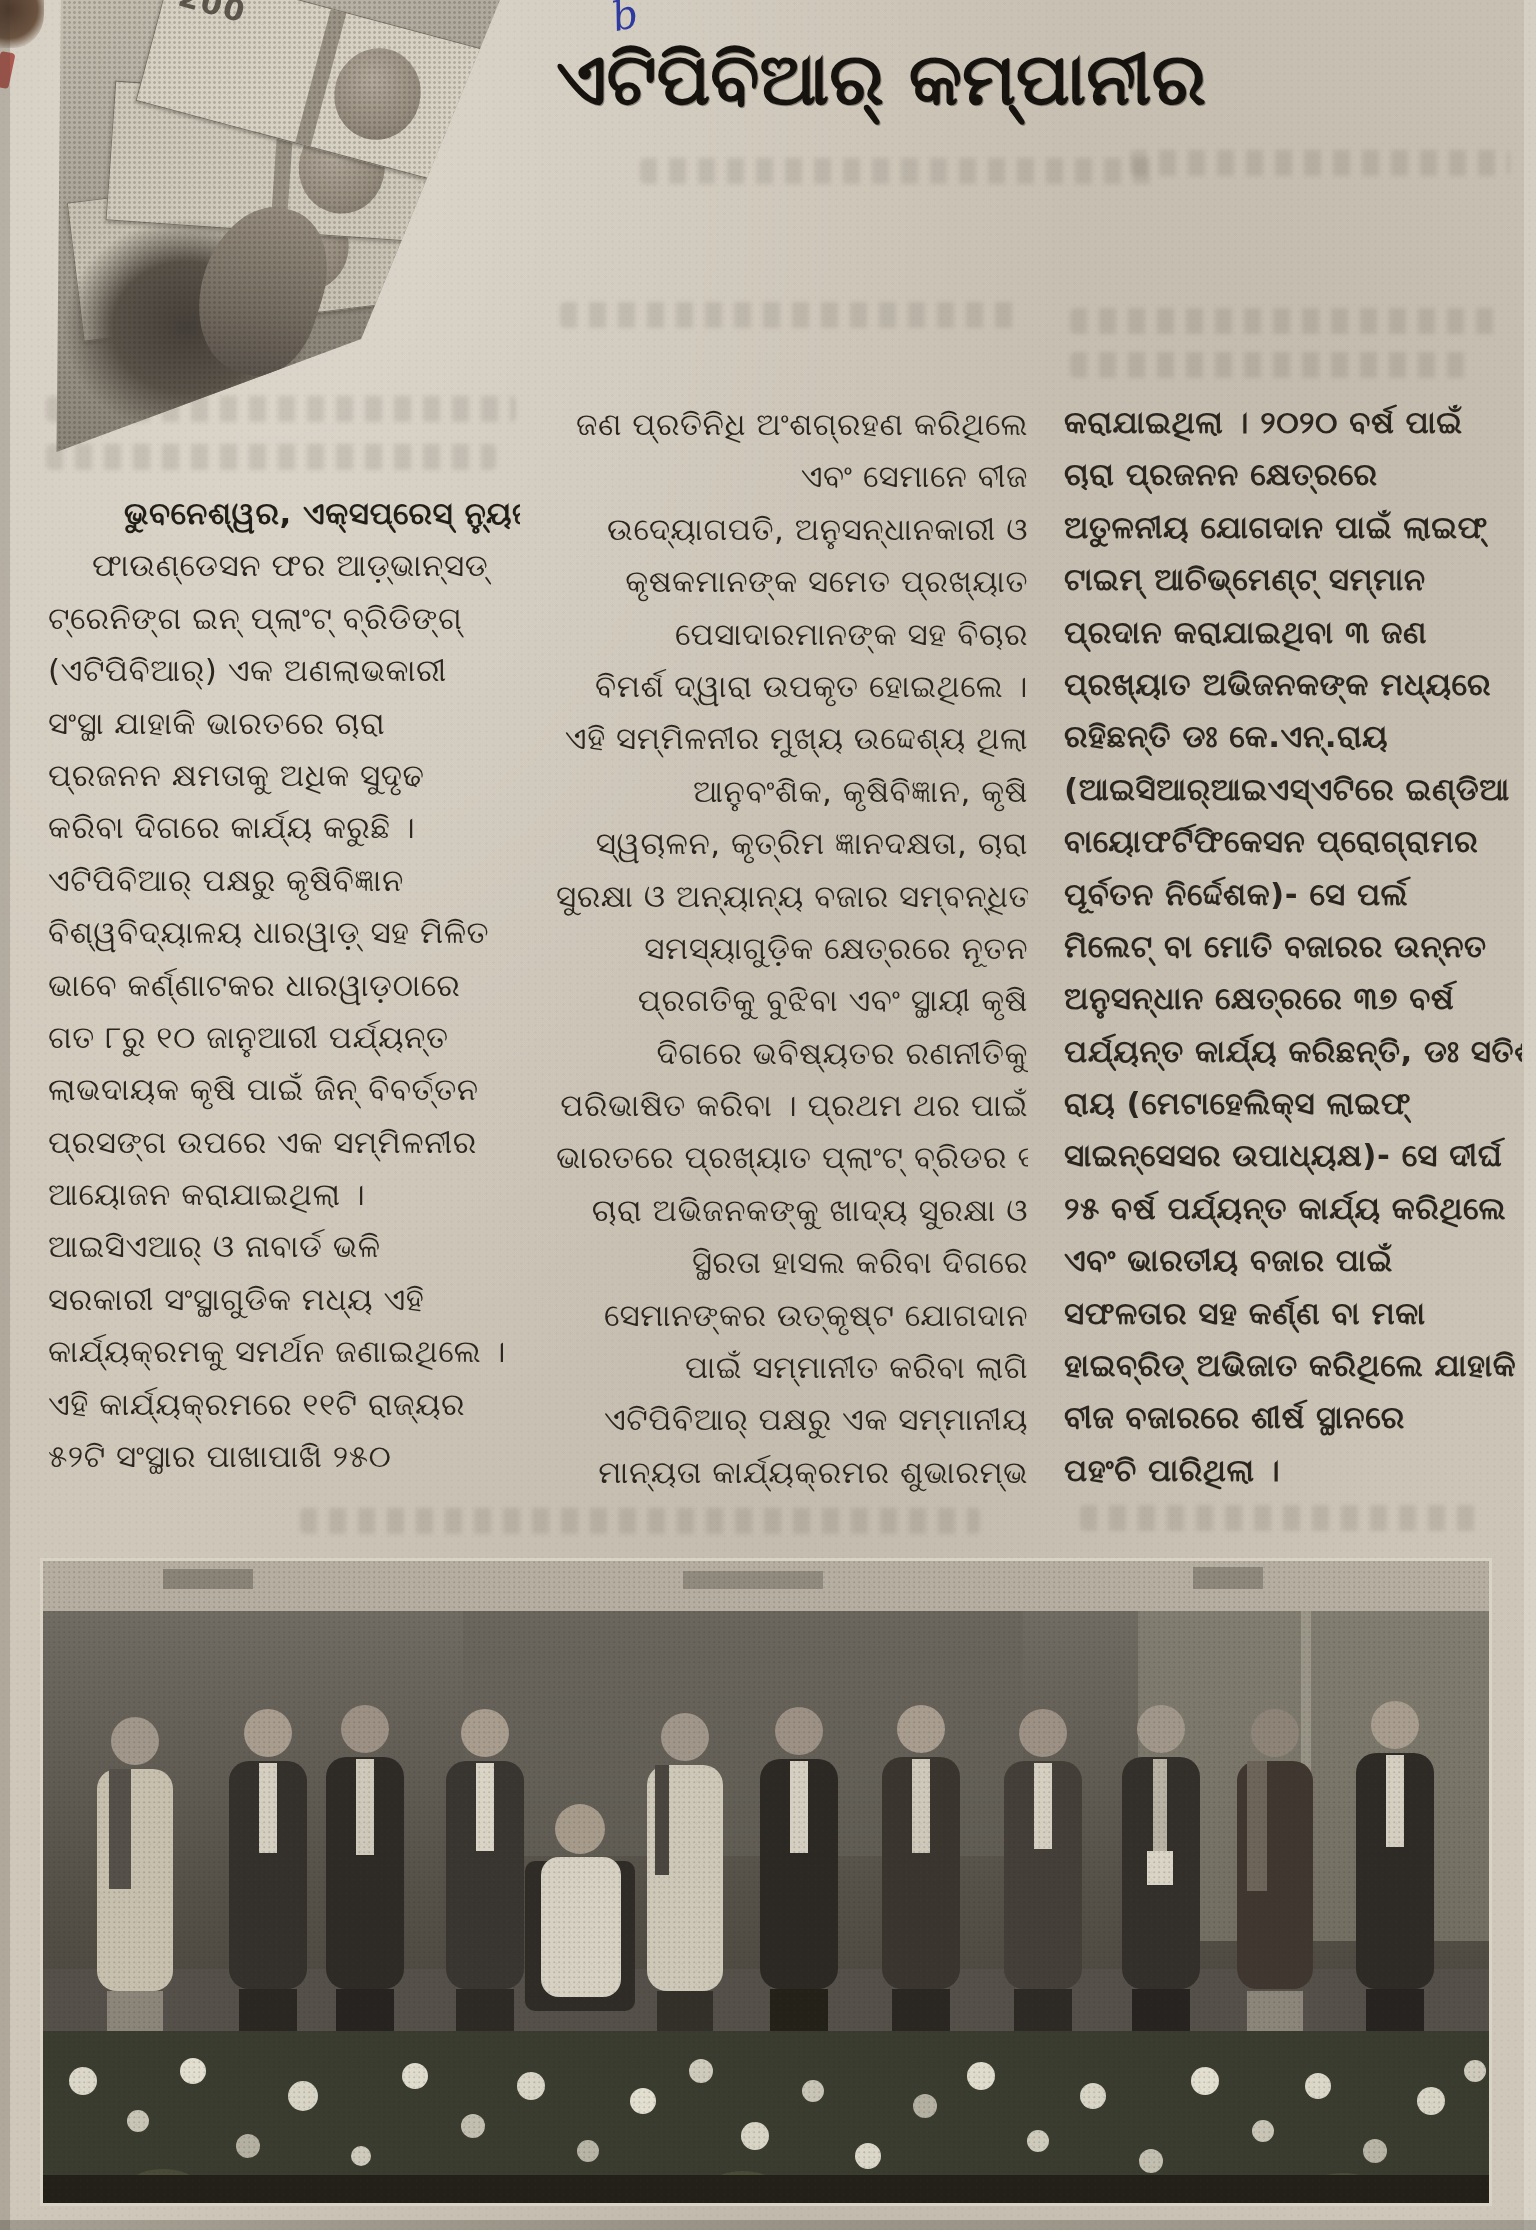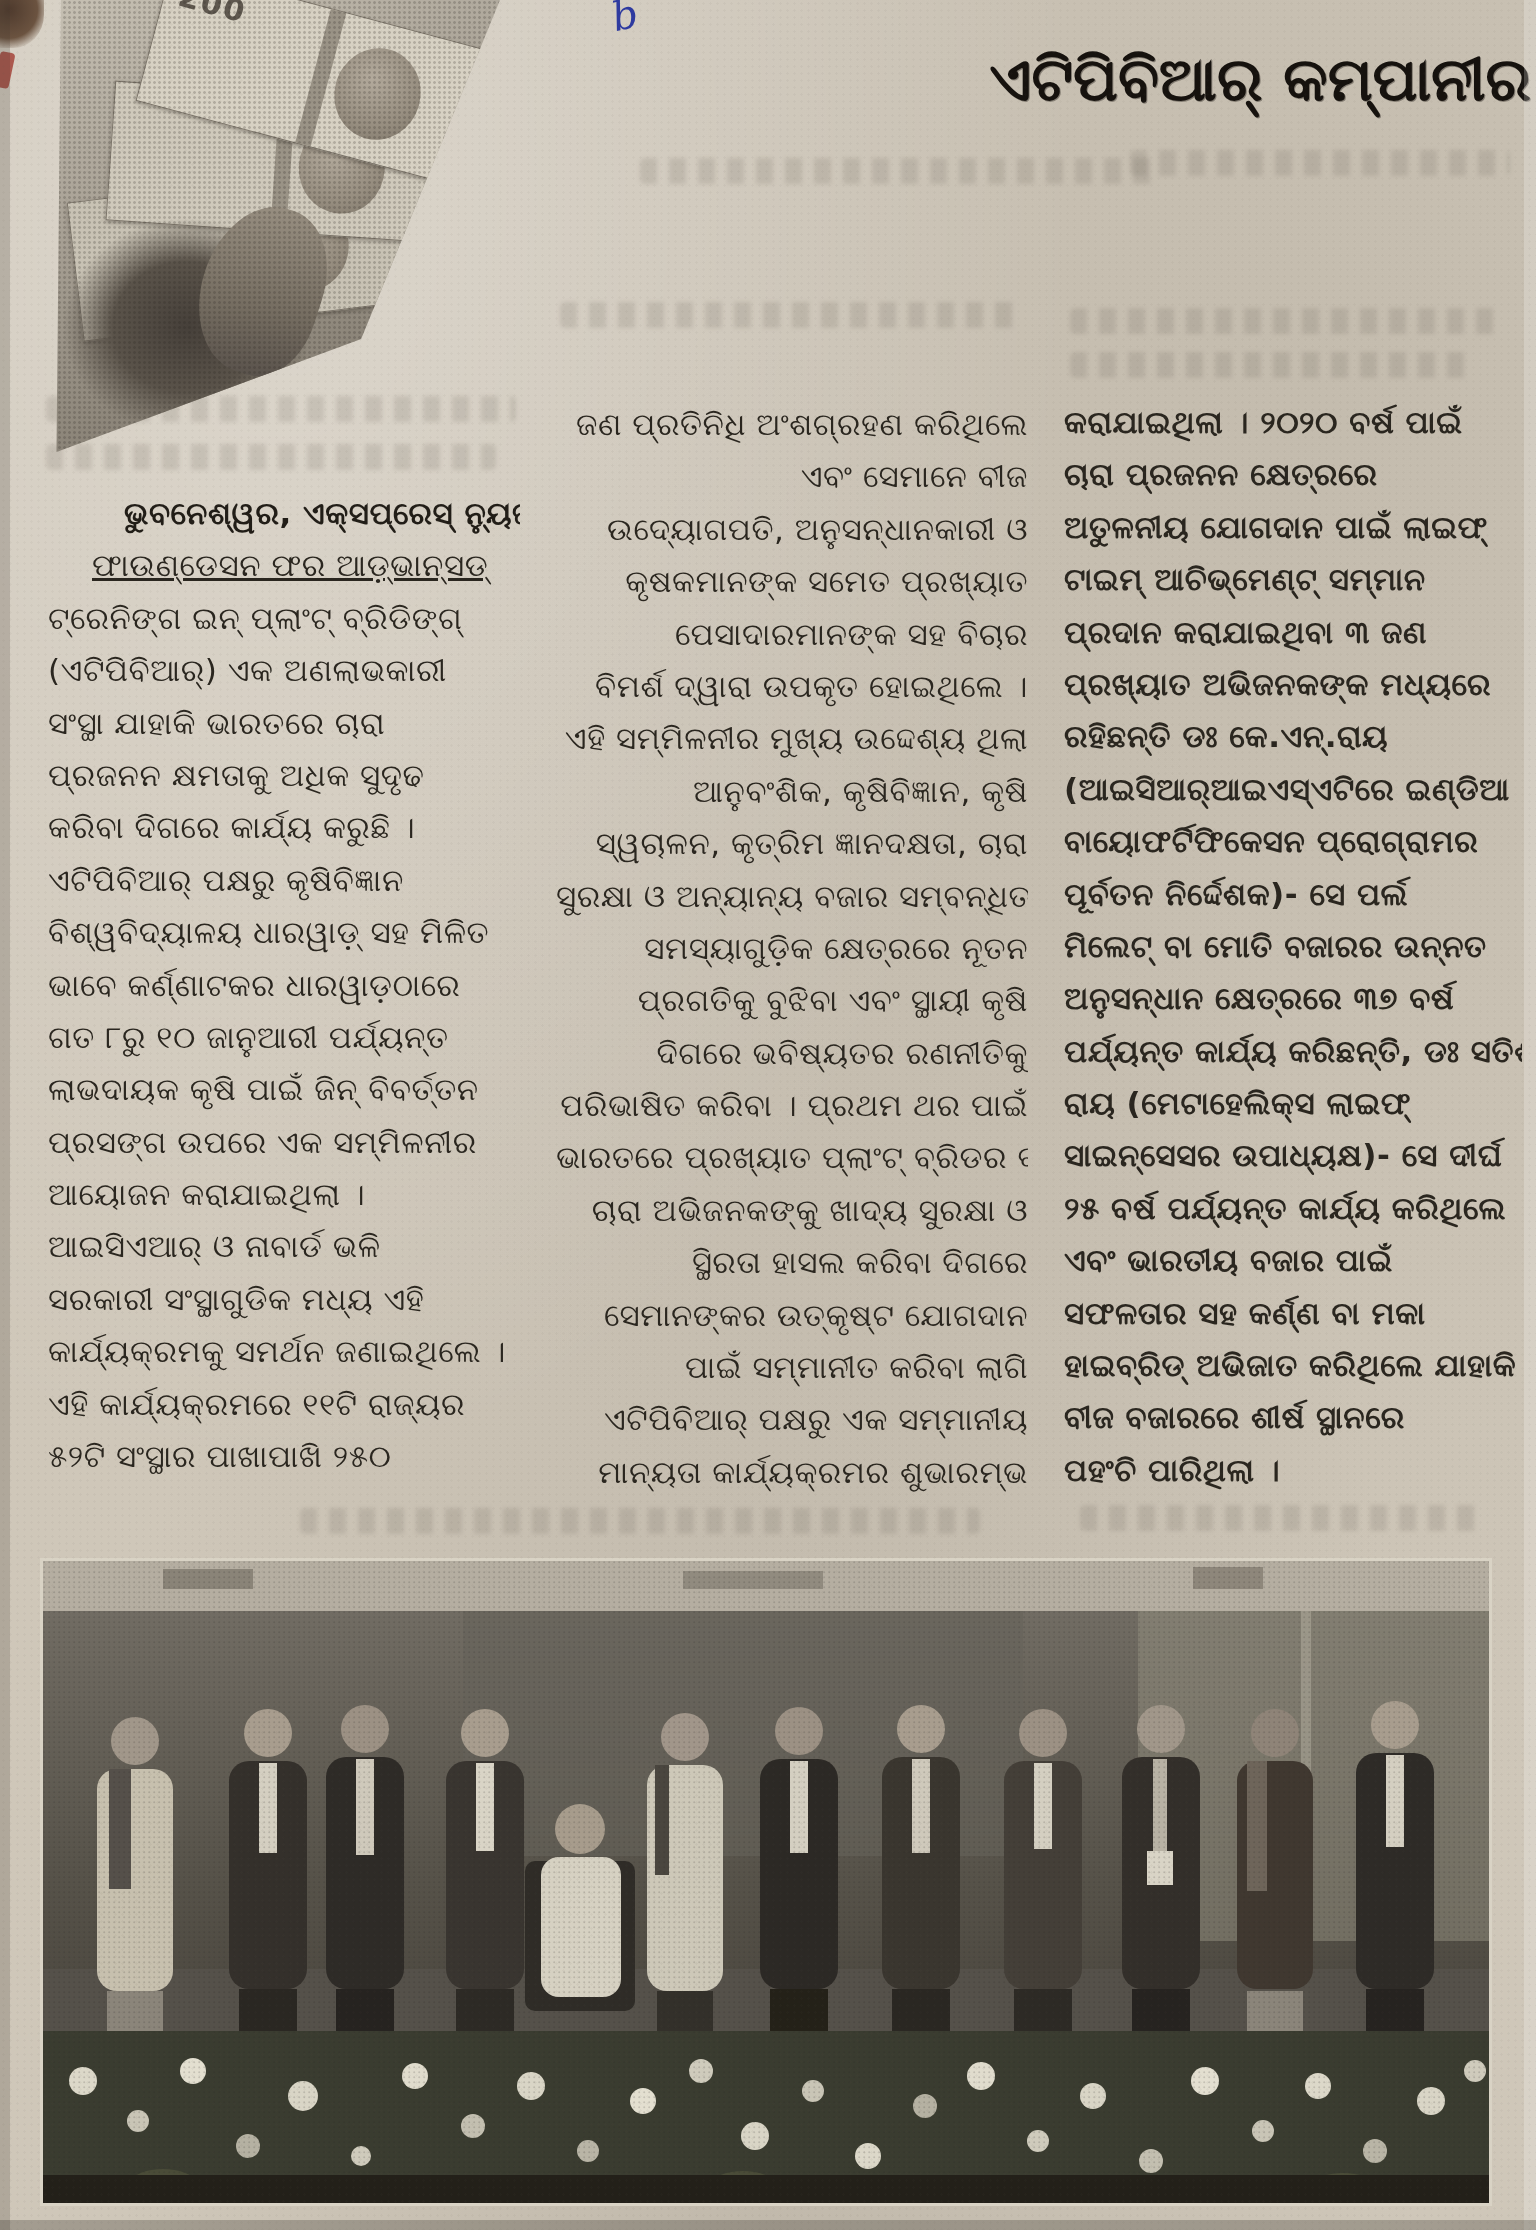--- a/index.html
+++ b/index.html
@@ -55,35 +55,35 @@
   .note.n3{left:22px;top:182px;transform:rotate(-7deg);background:#c8c2b4;}
   .halftone{position:absolute;inset:0;pointer-events:none;
     background-image:radial-gradient(rgba(38,34,29,.38) 1px, transparent 1.7px);
     background-size:5px 5px;opacity:.55;}
 
   
   .pen-mark{position:absolute;left:612px;top:-8px;color:#2e3aa0;font-size:40px;font-style:italic;
     transform:rotate(-12deg);font-family:"DejaVu Serif",serif;}
 
   
-  .headline{position:absolute;left:556px;width:975px;text-align:right;color:#16120e;
-    font-weight:bold;font-size:60px;line-height:110px;white-space:nowrap;overflow:hidden;
+  .headline{position:absolute;left:556px;width:975px;text-align:left;color:#16120e;
+    font-weight:bold;font-size:72px;line-height:110px;white-space:nowrap;overflow:hidden;
     text-shadow:1px 1px 0 rgba(30,25,20,.4);}
   .headline.l1{top:24px;}
   .headline.l2{top:214px;}
 
   
   .col{position:absolute;}
   .col1{left:48px;top:487px;width:472px;}
   .col2{left:556px;top:398px;width:472px;text-align:right;}
   .col3{left:1064px;top:396px;width:458px;font-weight:bold;}
   .line{height:52.4px;line-height:52.4px;font-size:31px;color:#2a261f;
     white-space:nowrap;overflow:hidden;letter-spacing:.5px;}
   .col1 .line:nth-child(1){font-weight:bold;padding-left:76px;color:#211d17;}
-  .col1 .line:nth-child(2){padding-left:44px;text-decoration:underline;}
+  .col1 .line:nth-child(2){padding-left:44px;}
 
   
   .ghost{position:absolute;height:26px;border-radius:5px;
     background:repeating-linear-gradient(90deg, rgba(105,98,87,.30) 0 17px, transparent 17px 29px);
     filter:blur(2px);opacity:.55;}
 
   
   .group-photo{position:absolute;left:40px;top:1558px;width:1452px;height:648px;
     background:#3f3c36;border:3px solid #d9d3c5;box-sizing:border-box;overflow:hidden;}
   .group-photo svg{display:block;}

